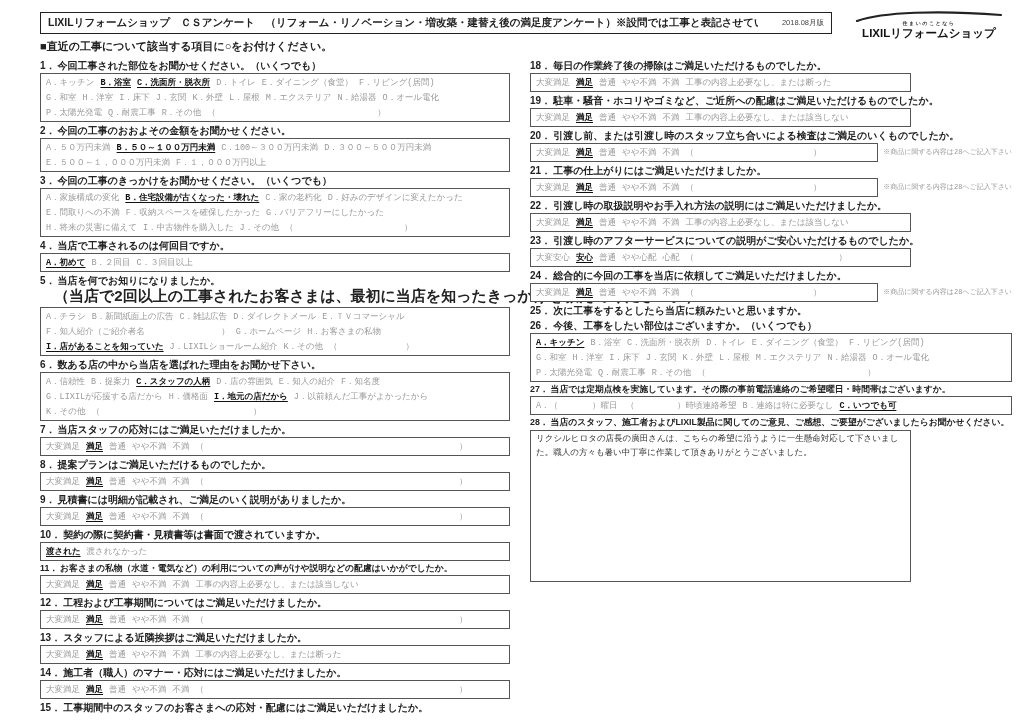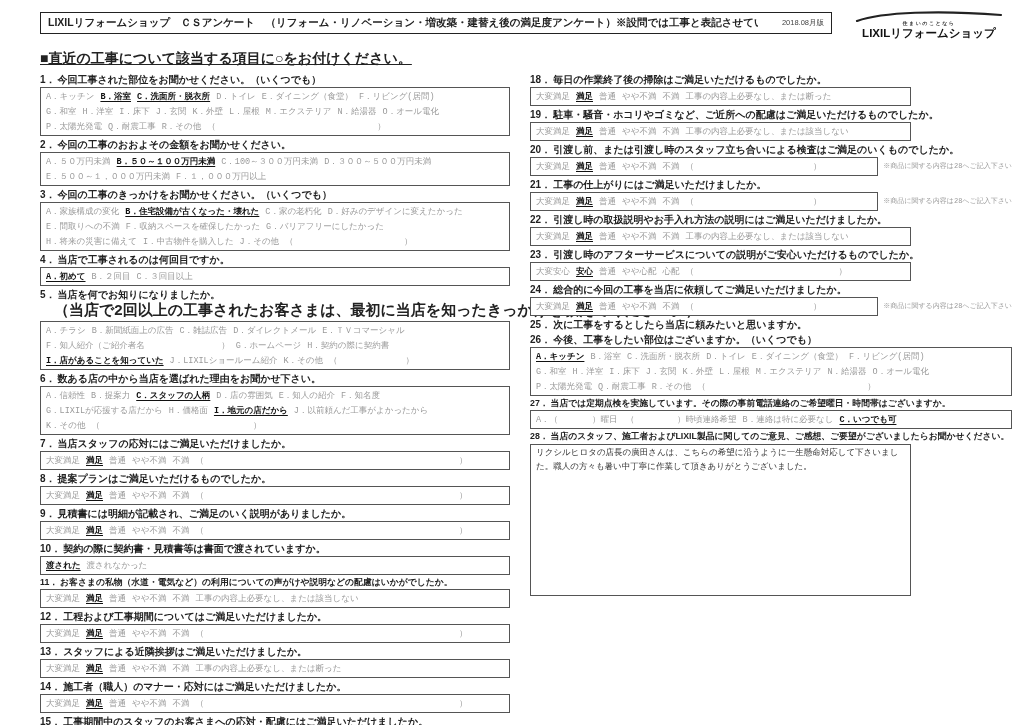--- a/index.html
+++ b/index.html
@@ -7,21 +7,21 @@
   .page{position:relative;width:1024px;height:725px;box-sizing:border-box;padding:12px 12px 0 40px;}
   
   .titlebar{display:flex;align-items:center;box-sizing:border-box;width:792px;
     border:1.5px solid #222;padding:3px 7px;background:#fff;}
   .titlebar .form-title{font-size:10.5px;font-weight:bold;white-space:nowrap;overflow:hidden;flex:1;}
   .titlebar .version{font-size:7.5px;color:#444;margin-left:24px;white-space:nowrap;}
   .logo{position:absolute;top:10px;right:16px;width:158px;text-align:center;}
   .logo svg{display:block;margin:0 auto -2px auto;}
   .logo .tagline{font-size:5px;letter-spacing:1.5px;color:#333;font-weight:bold;}
   .logo .logoname{font-size:11.5px;font-weight:bold;color:#111;white-space:nowrap;}
-  .instruction{margin-top:16px;font-size:14px;font-weight:bold;text-decoration:underline;}
+  .instruction{margin-top:5px;font-size:11px;font-weight:bold;}
   
   .cols{display:flex;gap:20px;margin-top:5px;}
   .col-left{width:470px;flex:0 0 470px;}
   .col-right{width:482px;flex:0 0 482px;}
   
   .q{margin-bottom:2px;}
   .q-title{font-size:10px;font-weight:bold;color:#222;line-height:1.3;white-space:nowrap;}
   .q-title.fit{font-size:8.8px;}
   .q-num{margin-right:2px;}
   .q-title2{font-size:15px;font-weight:bold;color:#222;line-height:1.25;padding-left:14px;white-space:nowrap;}
@@ -94,21 +94,21 @@
               <div class="opt-line"><span class="opt sel">A．初めて</span><span class="opt">B．２回目</span><span class="opt">C．３回目以上</span></div>
             </div>
           </div>
         </div>
         <div class="q">
           <div class="q-title"><span class="q-num">5．</span><span>当店を何でお知りになりましたか。</span></div>
           <div class="q-title2">（当店で2回以上の工事されたお客さまは、最初に当店を知ったきっかけを教えてください。）</div>
           <div class="box-row">
             <div class="q-box">
               <div class="opt-line"><span class="opt">A．チラシ</span><span class="opt">B．新聞紙面上の広告</span><span class="opt">C．雑誌広告</span><span class="opt">D．ダイレクトメール</span><span class="opt">E．ＴＶコマーシャル</span></div>
-              <div class="opt-line"><span class="opt">F．知人紹介（ご紹介者名　　　　　　　　　）</span><span class="opt">G．ホームページ</span><span class="opt">H．契約の際に契約書</span></div>
+              <div class="opt-line"><span class="opt">F．知人紹介（ご紹介者名　　　　　　　　　）</span><span class="opt">G．ホームページ</span><span class="opt">H．お客さまの私物</span></div>
               <div class="opt-line"><span class="opt sel">I．店があることを知っていた</span><span class="opt">J．LIXILショールーム紹介</span><span class="opt">K．その他</span><span class="opt blank">（　　　　　　　　）</span></div>
             </div>
           </div>
         </div>
         <div class="q">
           <div class="q-title"><span class="q-num">6．</span><span>数ある店の中から当店を選ばれた理由をお聞かせ下さい。</span></div>
           <div class="box-row">
             <div class="q-box">
               <div class="opt-line"><span class="opt">A．信頼性</span><span class="opt">B．提案力</span><span class="opt sel">C．スタッフの人柄</span><span class="opt">D．店の雰囲気</span><span class="opt">E．知人の紹介</span><span class="opt">F．知名度</span></div>
               <div class="opt-line"><span class="opt">G．LIXILが応援する店だから</span><span class="opt">H．価格面</span><span class="opt sel">I．地元の店だから</span><span class="opt">J．以前頼んだ工事がよかったから</span></div>

